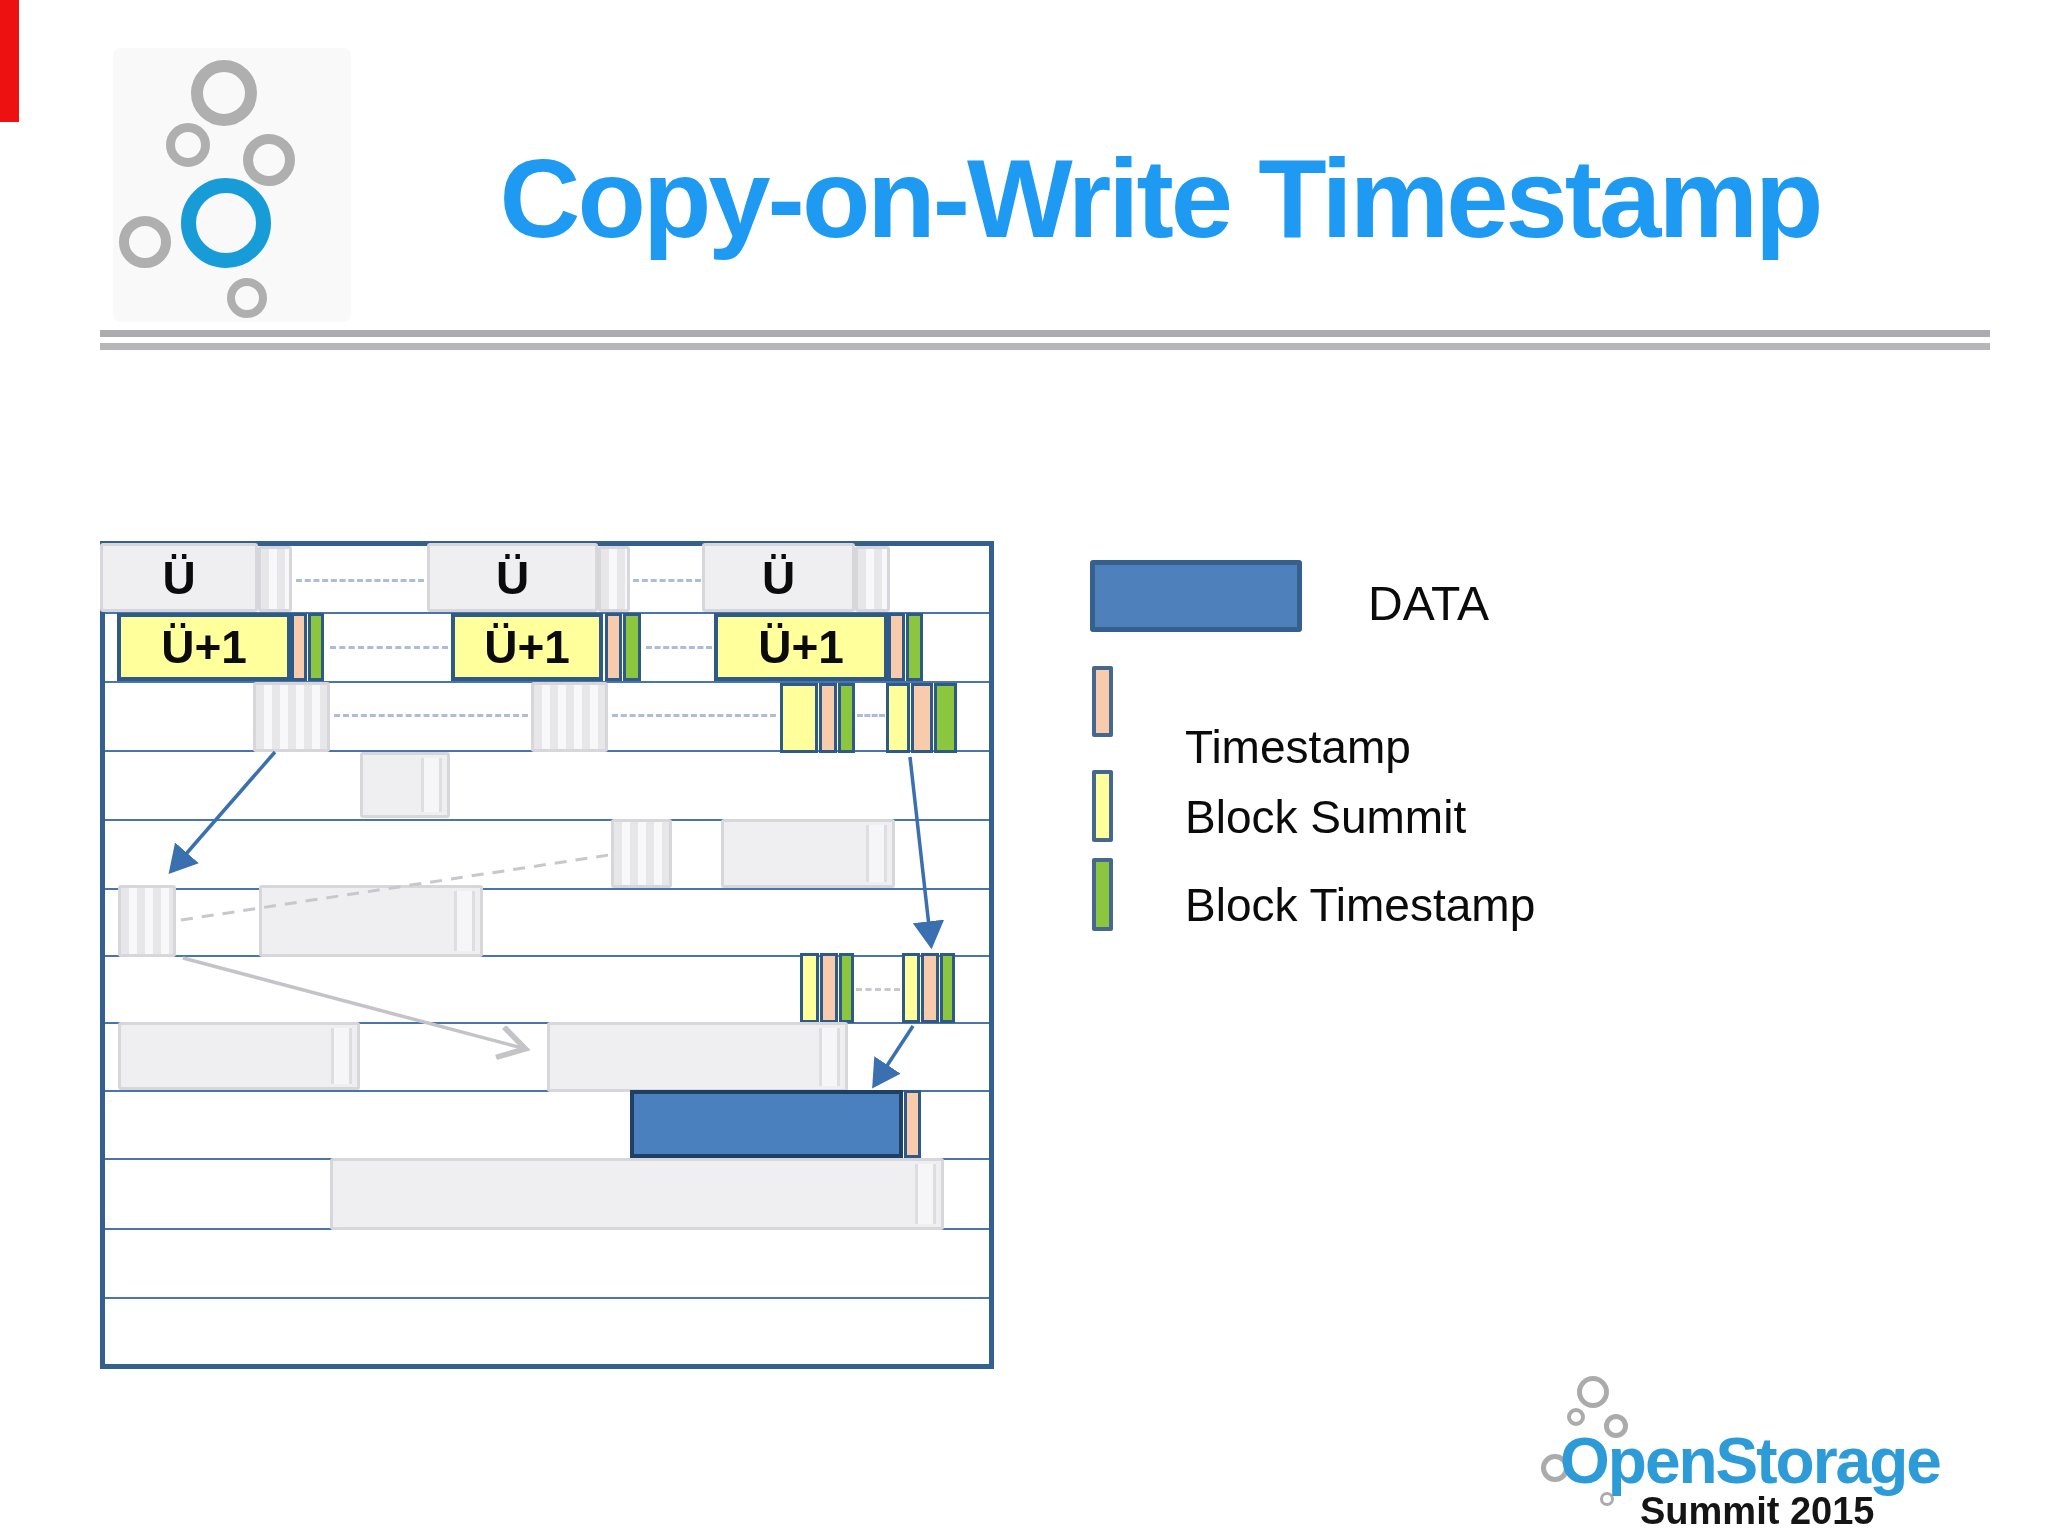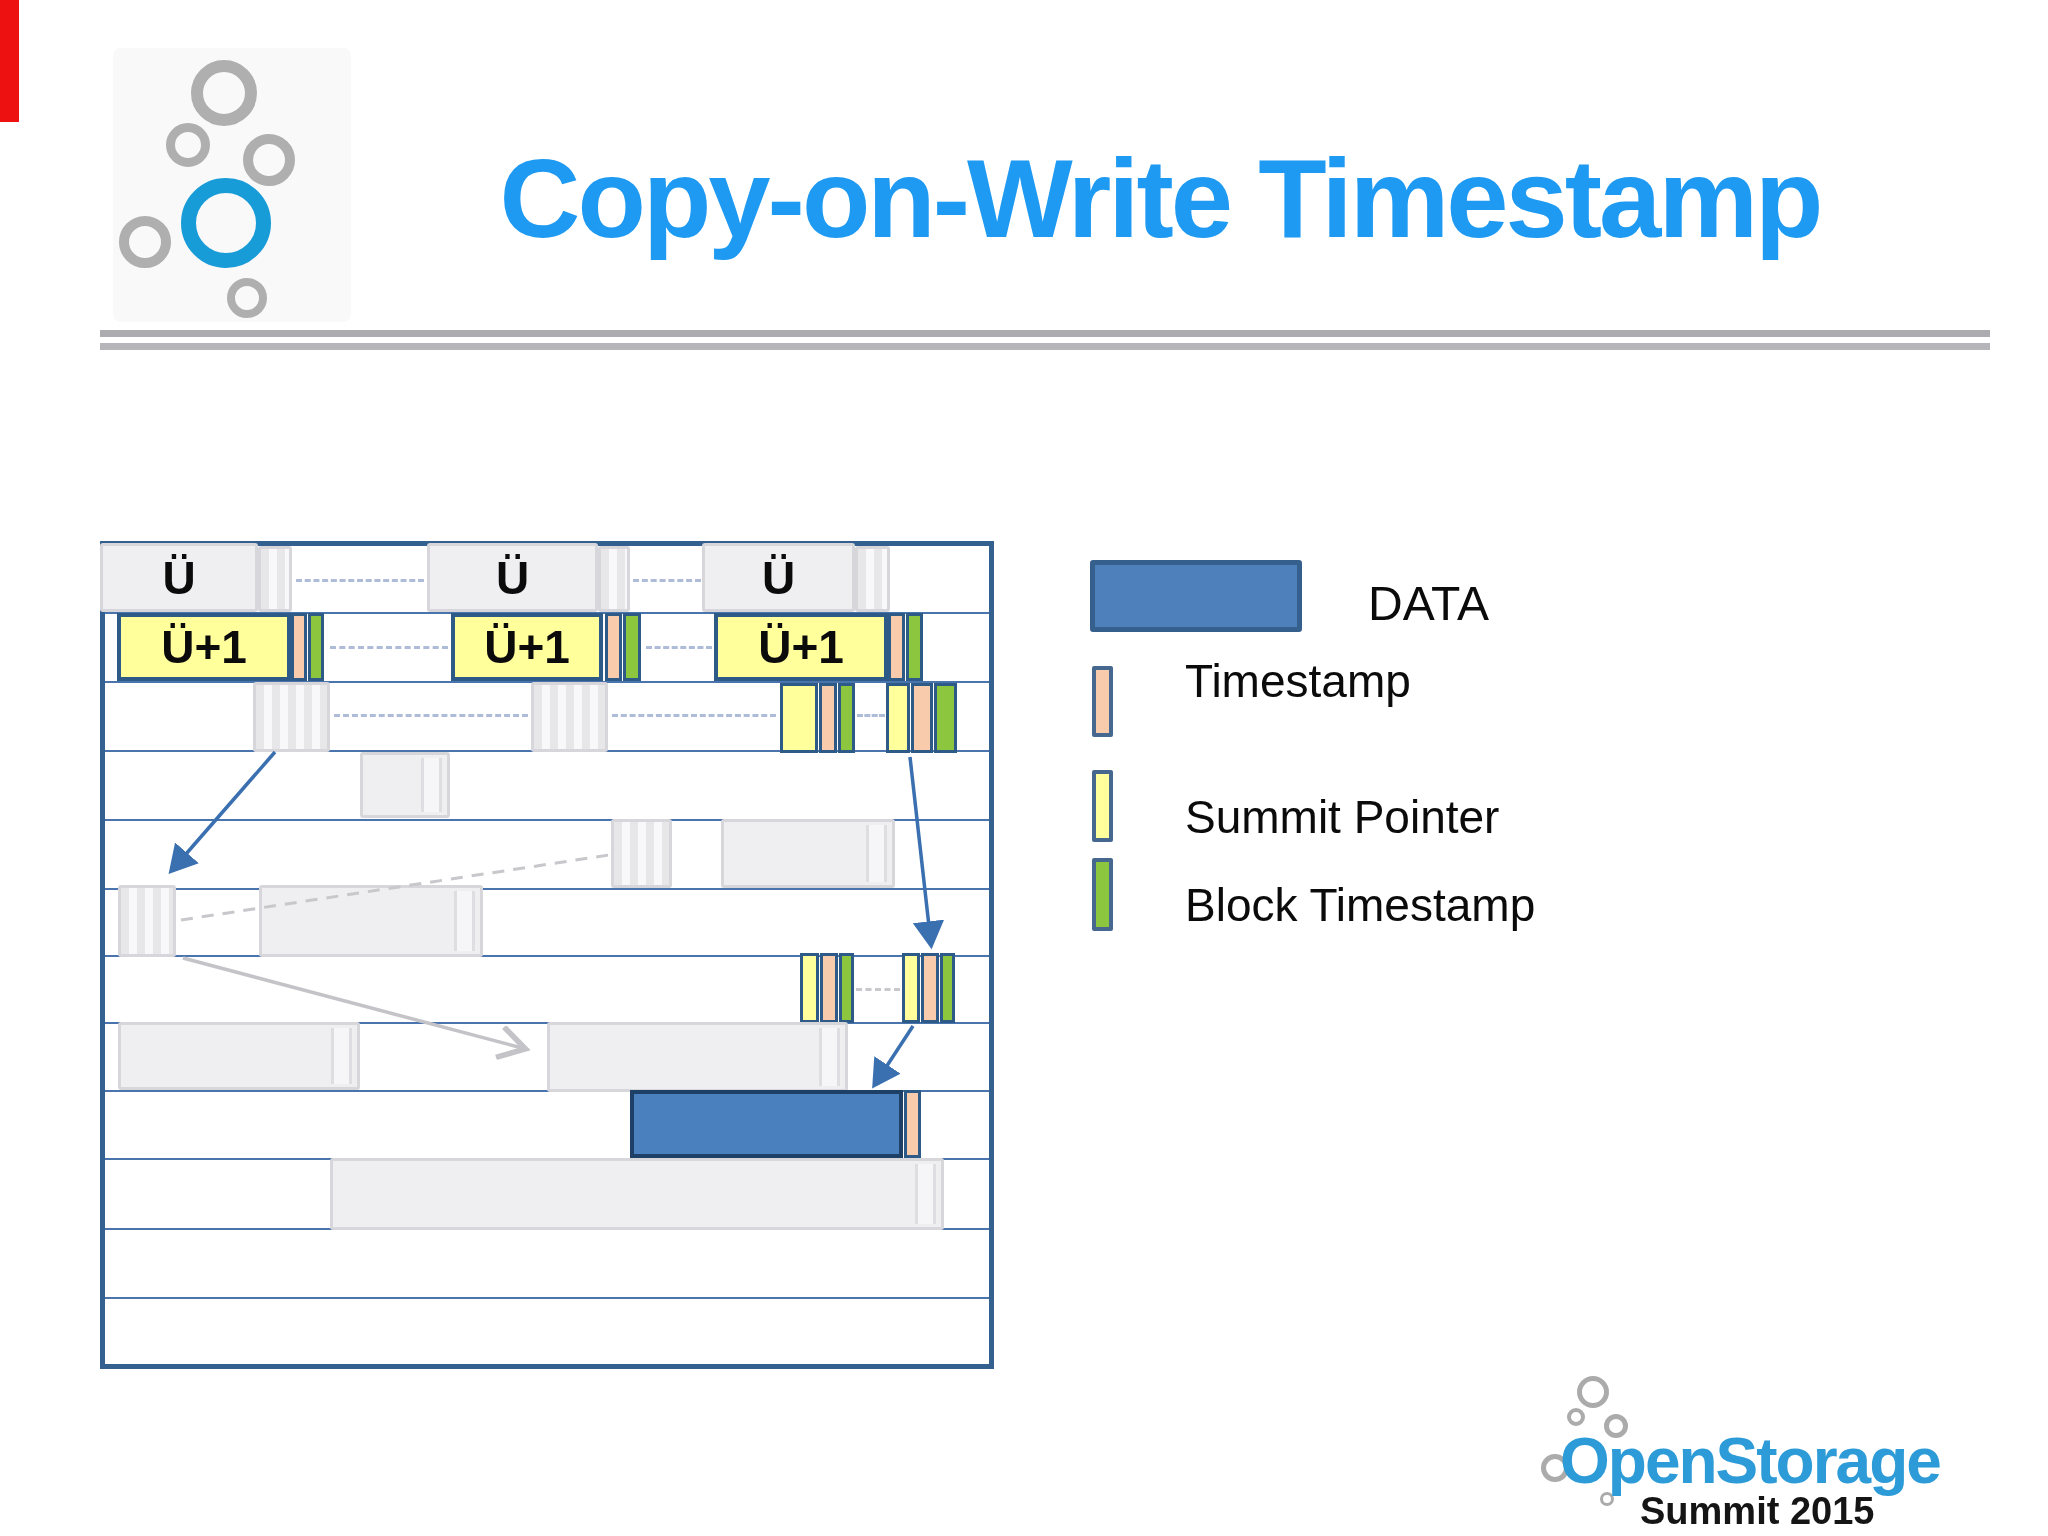--- a/index.html
+++ b/index.html
@@ -155,24 +155,24 @@
   <line x1="910" y1="757" x2="931" y2="944" stroke="#3A6FB0" stroke-width="3.5" marker-end="url(#mb)"></line>
   <line x1="913" y1="1026" x2="875" y2="1084" stroke="#3A6FB0" stroke-width="3.5" marker-end="url(#mb)"></line>
   <line x1="183" y1="958" x2="522" y2="1048" stroke="#C3C3C8" stroke-width="3.5" marker-end="url(#mg)"></line>
   <line x1="181" y1="920" x2="609" y2="855" stroke="#C8C8CC" stroke-width="3" stroke-dasharray="12 9"></line>
 </svg>
 
 <div class="abs" id="legend-data-swatch" style="background: rgb(78, 129, 188);"></div>
 <div class="abs lg-label" style="left:1368px;top:576px;font-size:48px;">DATA</div>
 
 <div class="abs lg-sw peach" style="left: 1092px; top: 666px; height: 71px; background: rgb(248, 203, 173);"></div>
-<div class="abs lg-label" style="left:1185px;top:654px;">Timestamp</div>
+<div class="abs lg-label" style="left:1185px;top:720px;">Timestamp</div>
 
 <div class="abs lg-sw ylw" style="left: 1092px; top: 770px; height: 72px; background: rgb(255, 255, 156);"></div>
-<div class="abs lg-label" style="left:1185px;top:790px;">Summit Pointer</div>
+<div class="abs lg-label" style="left:1185px;top:790px;">Block Summit</div>
 
 <div class="abs lg-sw green" style="left: 1092px; top: 858px; height: 73px; background: rgb(140, 198, 62);"></div>
 <div class="abs lg-label" style="left:1185px;top:878px;">Block Timestamp</div>
 
 <div>
   <span class="ring" style="left:1577px;top:1376px;width:32px;height:32px;border:5px solid #ABABAB;"></span>
   <span class="ring" style="left:1567px;top:1408px;width:18px;height:18px;border:4px solid #ABABAB;"></span>
   <span class="ring" style="left:1604px;top:1414px;width:24px;height:24px;border:5px solid #ABABAB;"></span>
   <span class="ring" style="left:1541px;top:1454px;width:28px;height:28px;border:5px solid #ABABAB;"></span>
   <span class="ring" style="left:1600px;top:1492px;width:14px;height:14px;border:3px solid #ABABAB;"></span>

